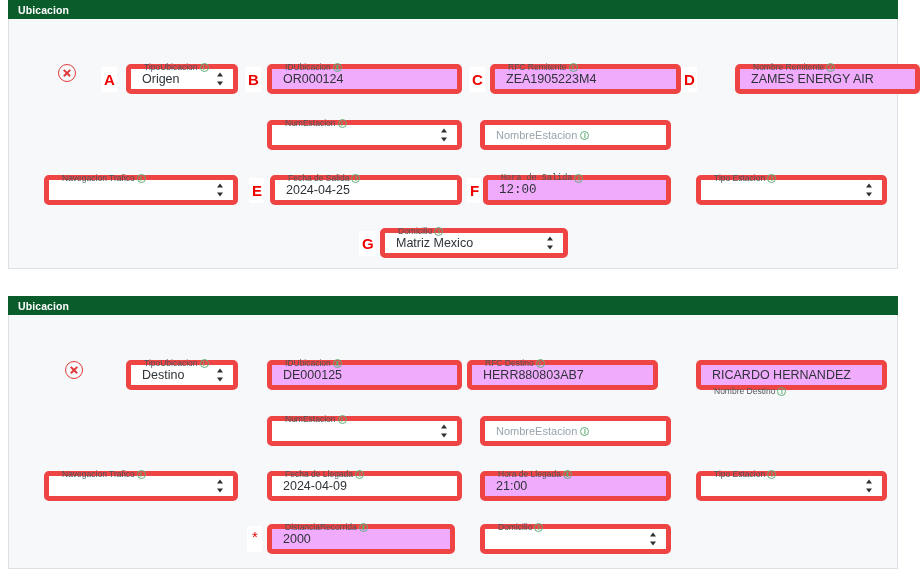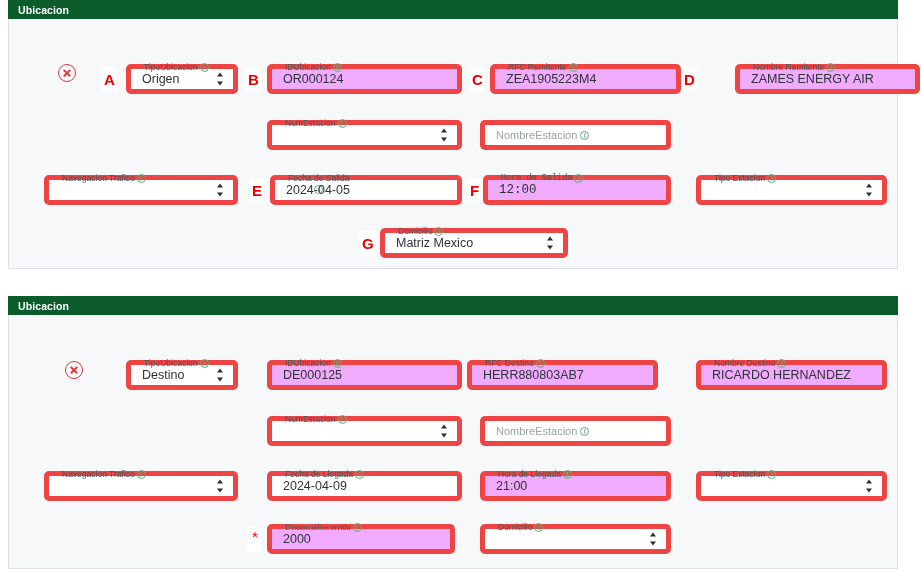--- a/index.html
+++ b/index.html
@@ -231,26 +231,26 @@
           </span>
         <span class="value small-val"></span>
         <span class="caret">
             <i class="up"></i>
             <i class="dn"></i>
           </span>
       </div>
 
       <span class="ann" style="left:240px; top:159px;">E</span>
       <div class="field" style="left:261px; top:156px; width:192px;">
-        <span class="legend" style="--notch: #ffffff; position: absolute; flex-direction: column;">
+        <span class="legend" style="--notch: #ffffff; position: absolute;">
           <span>Fecha de Salida</span>
           <span class="info-ico"></span>
         <span style="position: absolute; left: 0px; right: 0px; top: 4px; height: 3px; background: rgb(255, 255, 255); z-index: -1;"></span>
           </span>
-        <span class="value">2024-04-05</span>
+        <span class="value">2024-04-25</span>
       </div>
 
       <span class="ann" style="left:458px; top:159px;">F</span>
       <div class="field filled" style="left:474px; top:156px; width:188px;font-family:Liberation Mono, monospace;">
         <span class="legend" style="--notch: #e3eaf7; position: absolute;">
           <span>Hora de Salida</span>
           <span class="info-ico"></span>
         <span style="position: absolute; left: 0px; right: 0px; top: 4px; height: 3px; background: rgb(227, 234, 247); z-index: -1;"></span>
           </span>
         <span class="value">12:00</span>
@@ -317,21 +317,21 @@
       <div class="field filled" style="left:458px; top:45px; width:191px;">
         <span class="legend" style="--notch: #e3eaf7; position: absolute;">
           <span>RFC Destino</span>
           <span class="info-ico"></span>
         <span style="position: absolute; left: 0px; right: 0px; top: 4px; height: 3px; background: rgb(227, 234, 247); z-index: -1;"></span>
           </span>
         <span class="value">HERR880803AB7</span>
       </div>
 
       <div class="field filled" style="left:687px; top:45px; width:191px;">
-        <span class="legend" style="--notch: #e3eaf7; position: absolute;">
+        <span class="legend" style="--notch: #e3eaf7; position: absolute; margin-top: 28px;">
           <span>Nombre Destino</span>
           <span class="info-ico"></span>
         <span style="position: absolute; left: 0px; right: 0px; top: 4px; height: 3px; background: rgb(227, 234, 247); z-index: -1;"></span>
           </span>
         <span class="value">RICARDO HERNANDEZ</span>
       </div>
 
       <div class="field" style="left:258px; top:101px; width:195px;">
         <span class="legend" style="--notch: #ffffff; position: absolute;">
           <span>NumEstacion</span>
@@ -391,21 +391,21 @@
           </span>
         <span class="value small-val"></span>
         <span class="caret">
             <i class="up"></i>
             <i class="dn"></i>
           </span>
       </div>
 
       <span class="req-star" style="left:238px; top:211px;">*</span>
       <div class="field filled" style="left:258px; top:209px; width:188px;">
-        <span class="legend" style="--notch: #e3eaf7; position: absolute; font-family: Liberation Serif, serif;">
+        <span class="legend" style="--notch: #e3eaf7; position: absolute;">
           <span>DistanciaRecorrida</span>
           <span class="info-ico"></span>
         <span style="position: absolute; left: 0px; right: 0px; top: 4px; height: 3px; background: rgb(227, 234, 247); z-index: -1;"></span>
           </span>
         <span class="value">2000</span>
       </div>
 
       <div class="field" style="left:471px; top:209px; width:191px;">
         <span class="legend" style="--notch: #ffffff; position: absolute;">
           <span>Domicilio</span>

